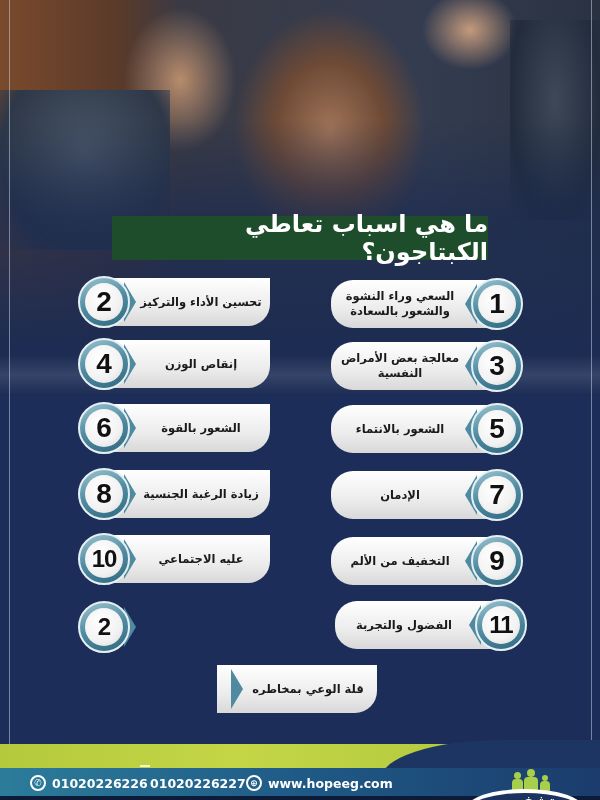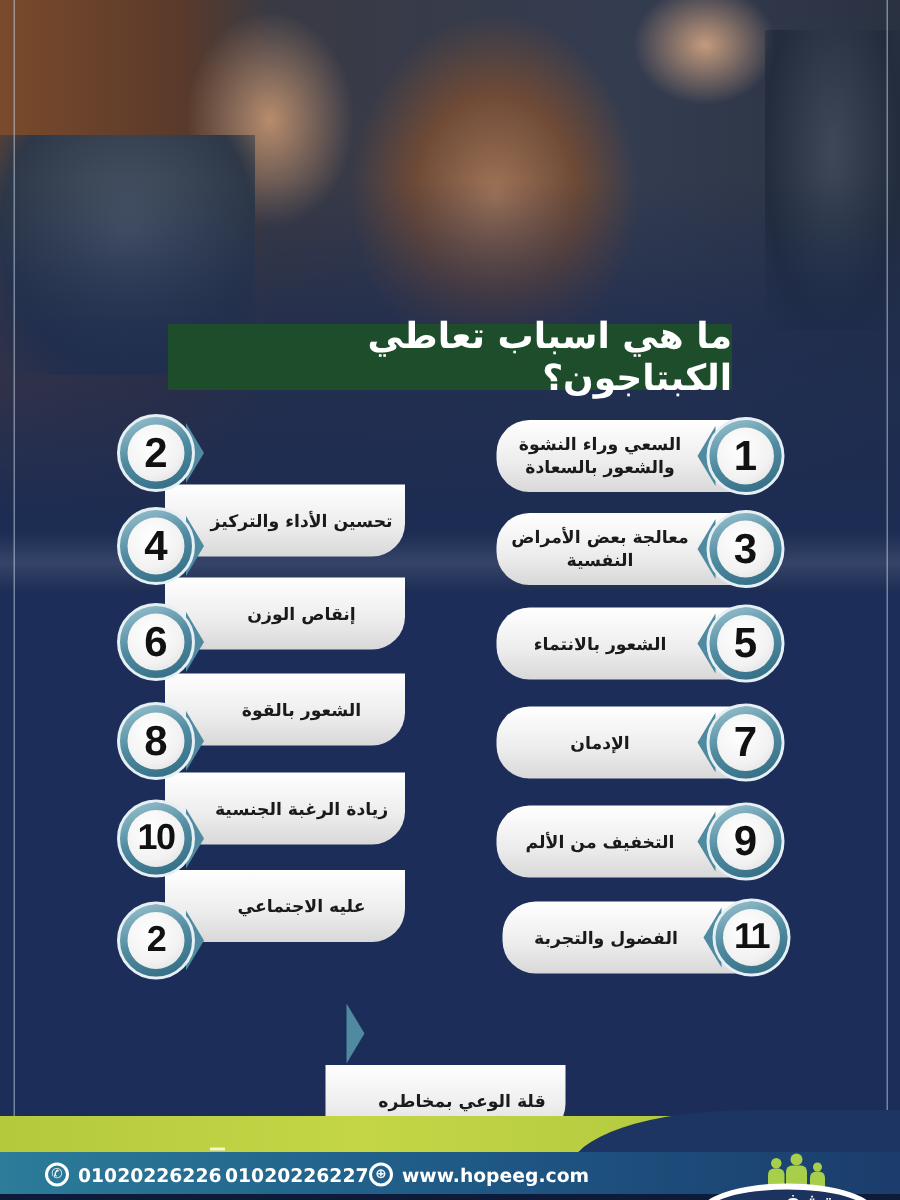--- a/index.html
+++ b/index.html
@@ -92,21 +92,21 @@
   .pill.right .badge-outer { right: 0; }
   .pill.right .label-box { right: 32px; border-radius: 0 0 0 22px; border-top-left-radius: 22px; border-top-left-radius: 0; border-radius: 22px 0 0 22px; }
   .pill.right .label-box { border-radius: 0 0 0 0; border-top-left-radius: 22px; border-bottom-left-radius: 22px; }
   .pill.right .notch { right: 46px; border-right: 12px solid #4f8aa0; }
   
   .pill.left .badge-outer { left: 0; }
   .pill.left .label-box { left: 32px; border-top-right-radius: 0; border-top-left-radius: 0; border-bottom-right-radius: 22px; border-top-right-radius: 22px; border-radius: 0 22px 0 0; }
   .pill.left .label-box { border-radius: 0 0 22px 0; }
   .pill.left .notch { left: 46px; border-left: 12px solid #4f8aa0; }
   .pill.right .label-box { padding-right: 30px; }
-  .pill.left .label-box { padding-left: 30px; margin-top: 45px; }
+  .pill.left .label-box { padding-left: 30px; }
   .pill .badge-inner.two-digit { font-size: 24px; letter-spacing: -1px; }
 
   
   .footer-green {
     position: absolute; left: 0; top: 744px; width: 600px; height: 30px;
     background: linear-gradient(90deg, #b4c93c 0%, #c4d646 40%, #a9c23a 100%);
   }
   .footer-wave {
     position: absolute; left: 380px; top: 740px; width: 240px; height: 40px;
     background: #1d3563;

